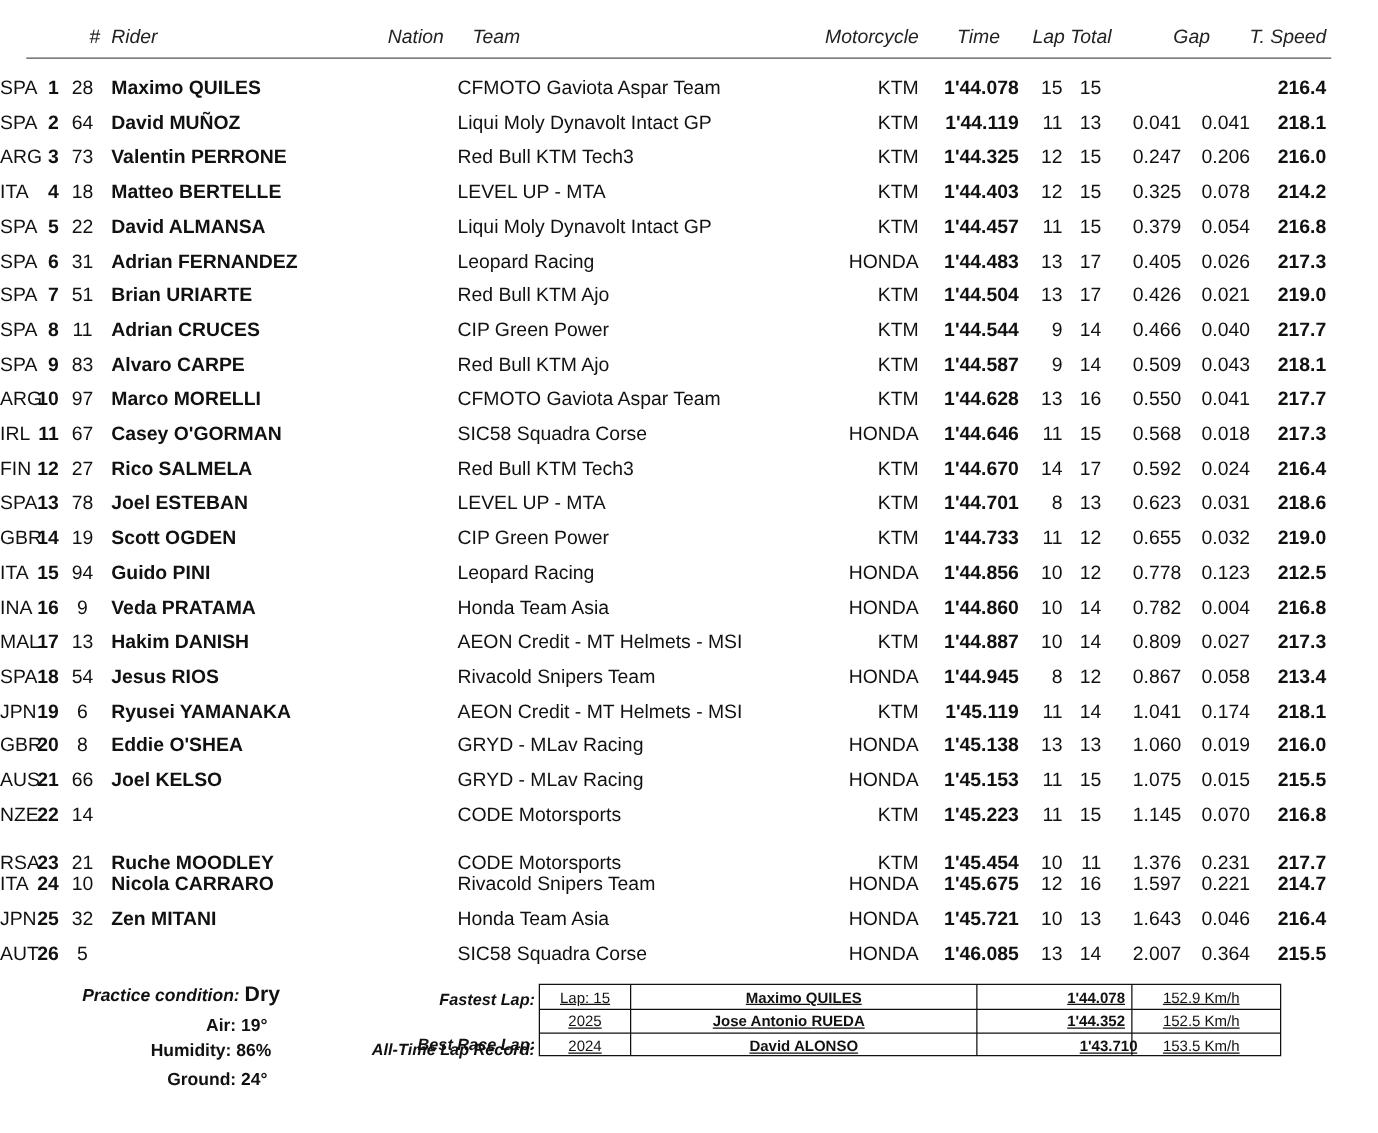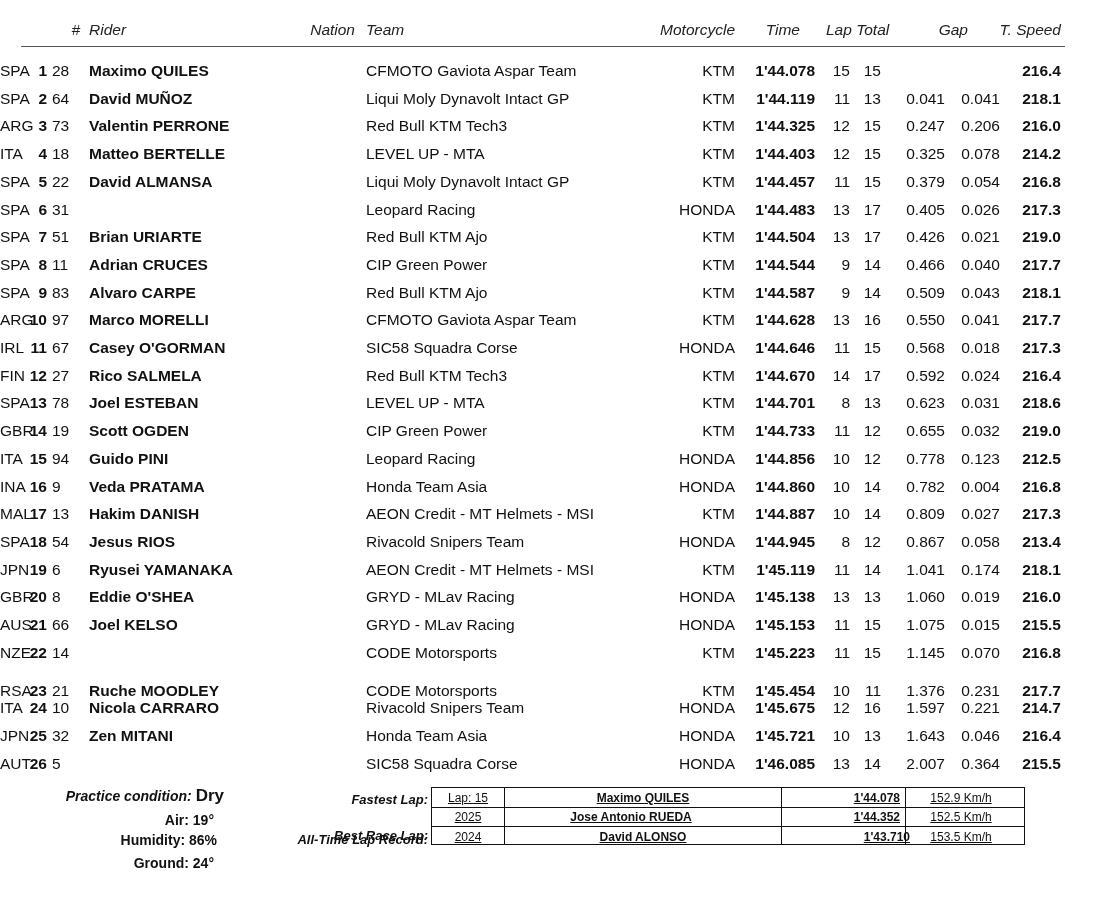--- a/index.html
+++ b/index.html
@@ -3,21 +3,21 @@
 <meta charset="utf-8">
 <style>
   html, body { margin: 0; padding: 0; background: #ffffff; }
   body { width: 1102px; height: 906px; position: relative; overflow: hidden;
          font-family: "Liberation Sans", "DejaVu Sans", sans-serif; color: #111; }
   .hdr { position: absolute; top: 21px; font-size: 15.5px; font-style: italic; color: #222; white-space: nowrap; }
   .hline { position: absolute; left: 21px; top: 46px; width: 1044px; height: 1px; background: #555; }
   .row { position: absolute; left: 0; width: 1102px; height: 27px; font-size: 15.5px; white-space: nowrap; }
   .c { position: absolute; top: 0; line-height: 27px; }
   .pos { left: 20px; width: 27px; text-align: right; font-weight: bold; }
-  .num { left: 52px; width: 28px; text-align: left; }
+  .num { left: 52px; width: 28px; text-align: center; }
   .rider { left: 89px; font-weight: bold; }
   .team { left: 366px; }
   .moto { left: 640px; width: 95px; text-align: right; }
   .time { left: 745px; width: 70px; text-align: right; font-weight: bold; }
   .lap { left: 822px; width: 28px; text-align: right; }
   .tot { left: 855px; width: 26px; text-align: right; }
   .gap1 { left: 895px; width: 50px; text-align: right; }
   .gap2 { left: 950px; width: 50px; text-align: right; }
   .spd { left: 1000px; width: 61px; text-align: right; font-weight: bold; }
 
@@ -32,21 +32,21 @@
   .vsep { position: absolute; top: 0; bottom: 0; width: 1px; background: #111; }
   .hsep { position: absolute; left: 0; right: 0; height: 1px; background: #111; }
 </style>
 </head>
 <body>
 
 <div>
   <span class="hdr" style="left:62px;width:18px;text-align:right;">#</span>
   <span class="hdr" style="left:89px;">Rider</span>
   <span class="hdr" style="left:290px;width:65px;text-align:right;">Nation</span>
-  <span class="hdr" style="left:366px;">Team</span>
+  <span class="hdr" style="left:378px;">Team</span>
   <span class="hdr" style="left:630px;width:105px;text-align:right;">Motorcycle</span>
   <span class="hdr" style="left:745px;width:55px;text-align:right;">Time</span>
   <span class="hdr" style="left:826px;">Lap Total</span>
   <span class="hdr" style="left:920px;width:48px;text-align:right;">Gap</span>
   <span class="hdr" style="left:990px;width:71px;text-align:right;">T. Speed</span>
 </div>
 <div class="hline"></div>
 
 <div id="rows">
     <div class="row" style="top: 57px;">
@@ -115,20 +115,21 @@
       <span class="c time">1'44.457</span>
       <span class="c lap">11</span>
       <span class="c tot">15</span>
       <span class="c gap1">0.379</span>
       <span class="c gap2">0.054</span>
       <span class="c spd">216.8</span>
     </div>
     <div class="row" style="top: 195.5px;">
       <span class="c pos">6</span>
       <span class="c num">31</span>
+      <span class="c rider">Adrian FERNANDEZ</span>
       <span class="c nation">SPA</span>
       <span class="c team">Leopard Racing</span>
       <span class="c moto">HONDA</span>
       <span class="c time">1'44.483</span>
       <span class="c lap">13</span>
       <span class="c tot">17</span>
       <span class="c gap1">0.405</span>
       <span class="c gap2">0.026</span>
       <span class="c spd">217.3</span>
     </div>

